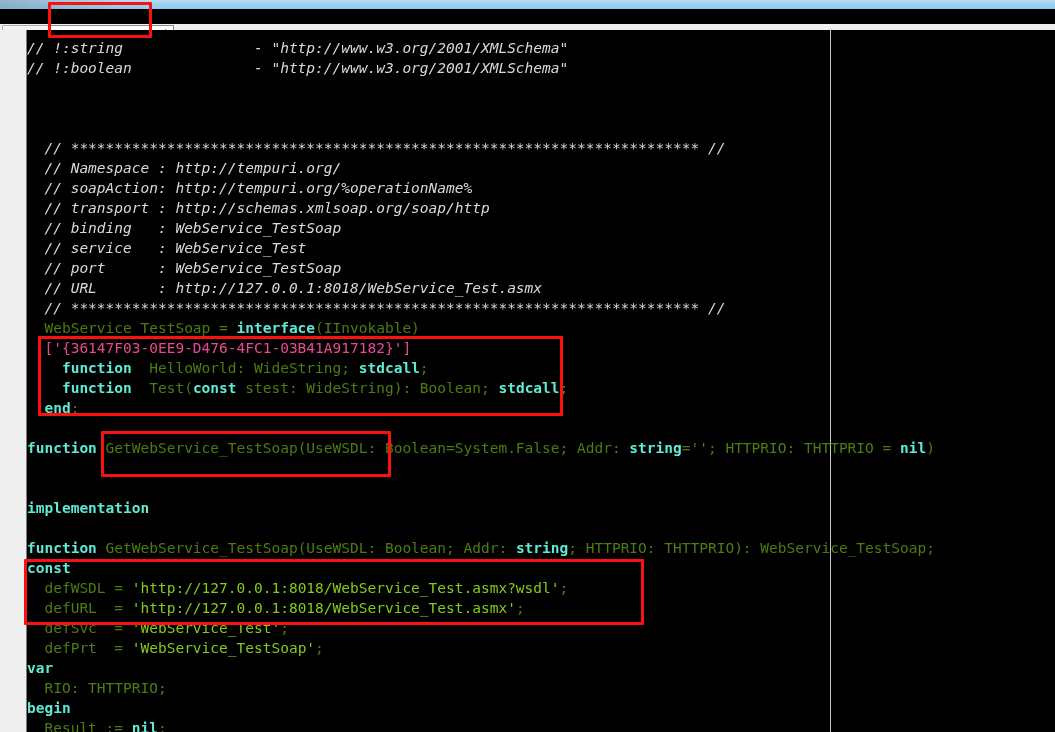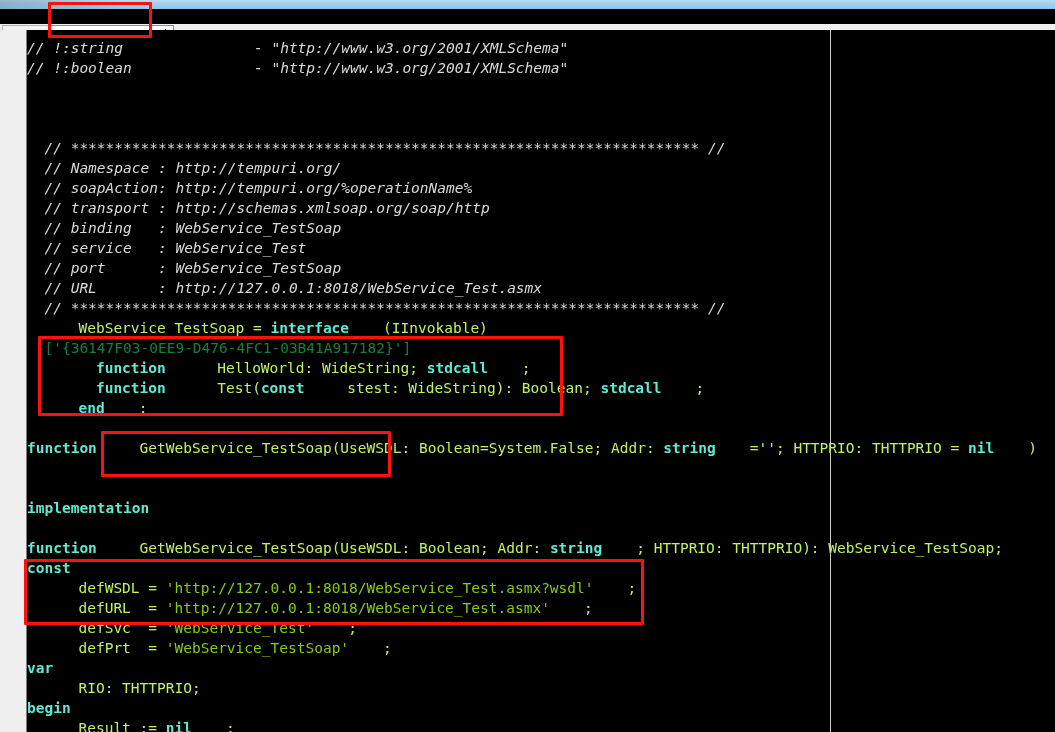--- a/index.html
+++ b/index.html
@@ -71,22 +71,22 @@
     font-size:14.5px;
     line-height:20px;
     white-space:pre;
   }
   .ln{height:20px;white-space:pre;}
 
   
   .cmt{color:#d9d9d9;font-style:italic;}
   .kw{color:#5eead4;font-weight:bold;}
   .str{color:#84cc16;}
-  .guid{color:#15803d;}
-  .plain{color:#bef264;padding-left:34px;}
+  .guid{color:#ec4899;}
+  .plain{color:#4d7c0f;}
 
   
   .anno{
     position:absolute;
     border:3px solid #fc1111;
     box-sizing:border-box;
     pointer-events:none;
     border-radius:1px;
   }
   #anno-tab{left:48px;top:2px;width:104px;height:36px;}

